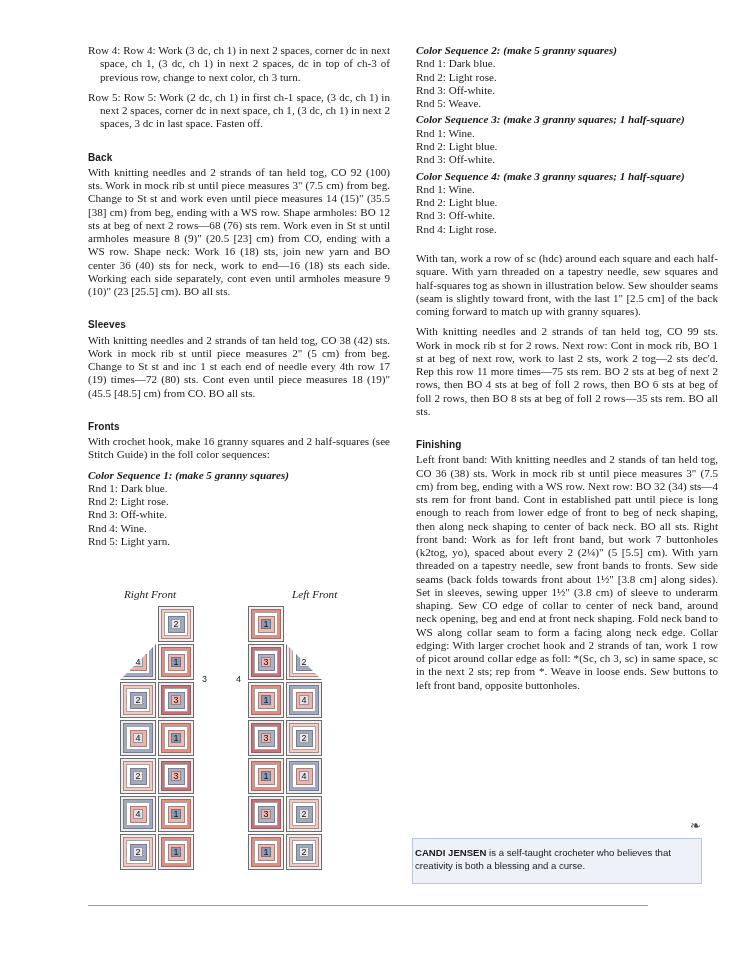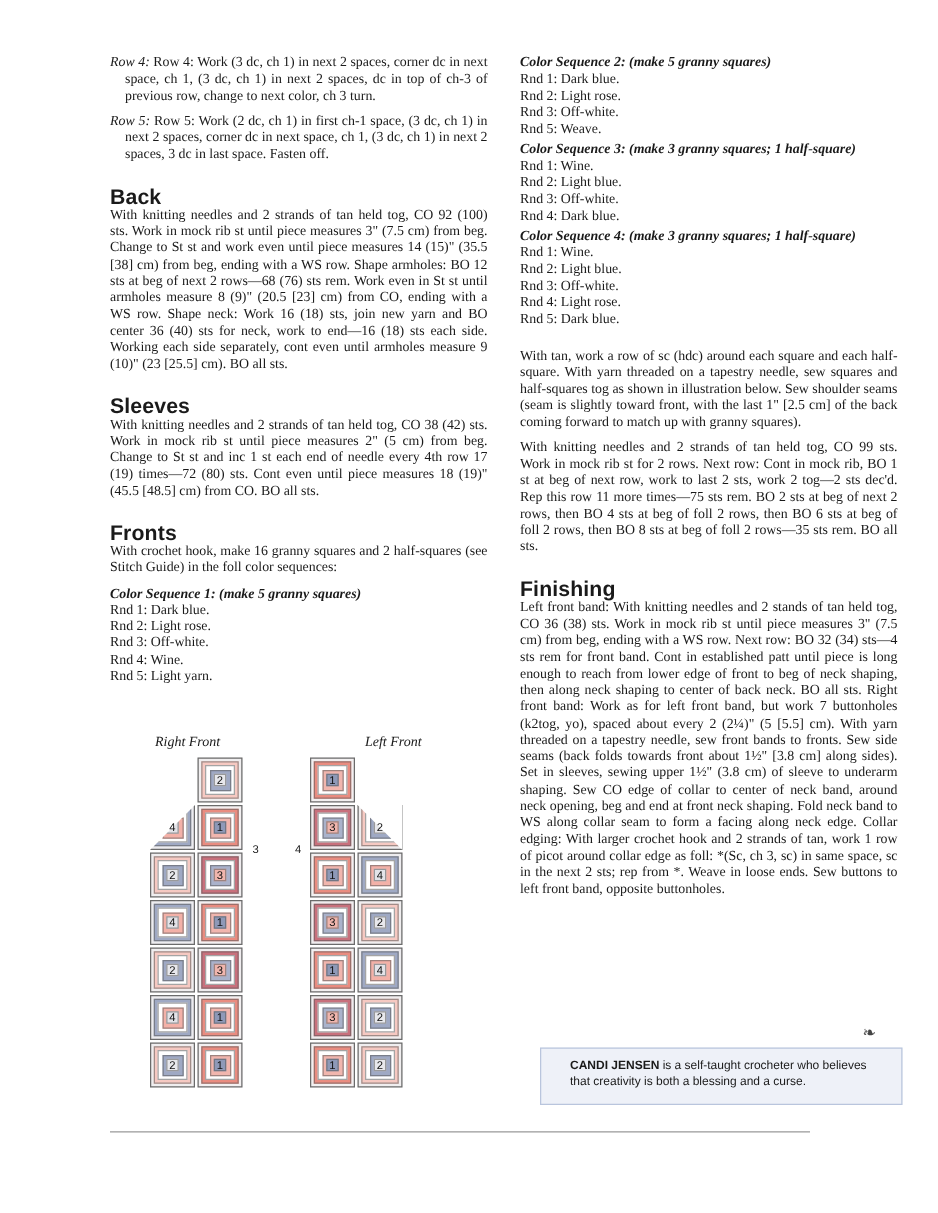--- a/index.html
+++ b/index.html
@@ -33,26 +33,26 @@
 
   p { margin: 0 0 0 0; text-indent: 0; }
   .para { margin-bottom: 7px; }
   .hang {
     padding-left: 12px;
     text-indent: -12px;
   }
   .sec-head {
     font-family: "Liberation Sans", sans-serif;
     font-weight: bold;
-    font-size: 17px;
+    font-size: 10px;
     margin-top: 20px;
     margin-bottom: 2px;
     letter-spacing: .1px;
   }
-  .it { font-style: italic; }
+  .it { }
   .seq-head {
     font-style: italic;
     font-weight: bold;
     margin-top: 3px;
   }
   .rndline { line-height: 13.3px; }
 
   
   .figure {
     position: absolute;
@@ -117,28 +117,28 @@
     font-family: "Liberation Sans", sans-serif;
   }
   .tri {
     position: absolute;
     width: 0; height: 0;
   }
 
   
   .bio {
     position: absolute;
-    left: 432px;
+    left: 412px;
     top: 838px;
     width: 290px;
     height: 46px;
     box-sizing: border-box;
     border: 1px solid #b9c5dd;
     background: #eef1f8;
-    padding: 8px 23px;
+    padding: 8px 2px;
     font-family: "Liberation Sans", sans-serif;
     font-size: 9.6px;
     line-height: 12.6px;
     color: #1a1a1a;
   }
   .bio b { font-weight: bold; }
 
   
   .footer {
     position: absolute;
@@ -210,31 +210,29 @@
     <div class="rndline">Rnd 3: Off-white.</div>
     <div class="rndline">Rnd 5: Weave.</div>
 
     <div class="seq-head">
       <span>Color Sequence 3:</span>
       <span>(make 3 granny squares; 1 half-square)</span>
     </div>
     <div class="rndline">Rnd 1: Wine.</div>
     <div class="rndline">Rnd 2: Light blue.</div>
     <div class="rndline">Rnd 3: Off-white.</div>
-    <div class="rndline">Rnd 4: Dark blue.</div>
 
     <div class="seq-head">
       <span>Color Sequence 4:</span>
       <span>(make 3 granny squares; 1 half-square)</span>
     </div>
     <div class="rndline">Rnd 1: Wine.</div>
     <div class="rndline">Rnd 2: Light blue.</div>
     <div class="rndline">Rnd 3: Off-white.</div>
     <div class="rndline">Rnd 4: Light rose.</div>
-    <div class="rndline">Rnd 5: Dark blue.</div>
 
     <p class="para" style="margin-top:16px">With tan, work a row of sc (hdc) around each square and each half-square. With yarn threaded on a tapestry needle, sew squares and half-squares tog as shown in illustration below. Sew shoulder seams (seam is slightly toward front, with the last 1" [2.5 cm] of the back coming forward to match up with granny squares).</p>
 
     <p class="para">With knitting needles and 2 strands of tan held tog, CO 99 sts. Work in mock rib st for 2 rows. Next row: Cont in mock rib, BO 1 st at beg of next row, work to last 2 sts, work 2 tog—2 sts dec'd. Rep this row 11 more times—75 sts rem. BO 2 sts at beg of next 2 rows, then BO 4 sts at beg of foll 2 rows, then BO 6 sts at beg of foll 2 rows, then BO 8 sts at beg of foll 2 rows—35 sts rem. BO all sts.</p>
 
     <div class="sec-head">Finishing</div>
     <p class="para">Left front band: With knitting needles and 2 stands of tan held tog, CO 36 (38) sts. Work in mock rib st until piece measures 3" (7.5 cm) from beg, ending with a WS row. Next row: BO 32 (34) sts—4 sts rem for front band. Cont in established patt until piece is long enough to reach from lower edge of front to beg of neck shaping, then along neck shaping to center of back neck. BO all sts. Right front band: Work as for left front band, but work 7 buttonholes (k2tog, yo), spaced about every 2 (2¼)" (5 [5.5] cm). With yarn threaded on a tapestry needle, sew front bands to fronts. Sew side seams (back folds towards front about 1½" [3.8 cm] along sides). Set in sleeves, sewing upper 1½" (3.8 cm) of sleeve to underarm shaping. Sew CO edge of collar to center of neck band, around neck opening, beg and end at front neck shaping. Fold neck band to WS along collar seam to form a facing along neck edge. Collar edging: With larger crochet hook and 2 strands of tan, work 1 row of picot around collar edge as foll: *(Sc, ch 3, sc) in same space, sc in the next 2 sts; rep from *. Weave in loose ends. Sew buttons to left front band, opposite buttonholes.</p>
   </div>
 
   <div class="swirl">❧</div>

